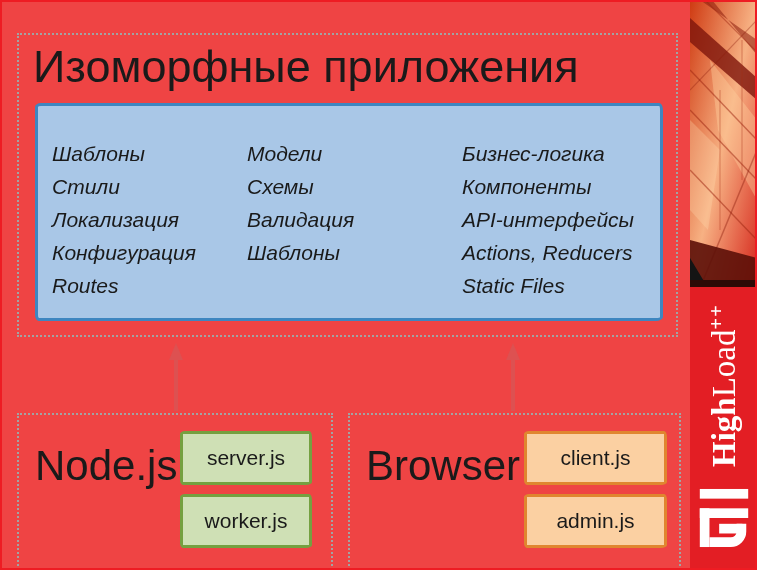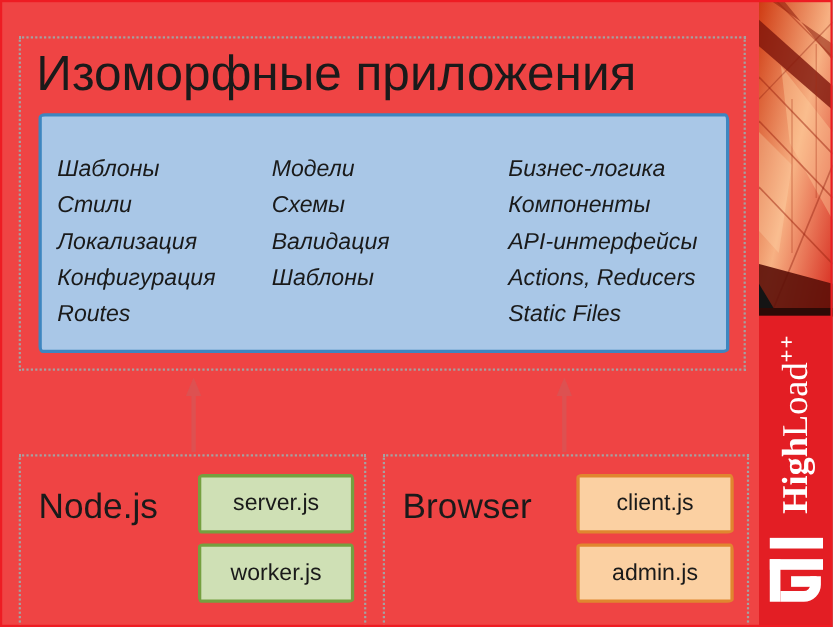--- a/index.html
+++ b/index.html
@@ -30,22 +30,22 @@
   .shared-col div{height:33px;font-style:italic;}
 
   
   .up-arrow{position:absolute; width:18px; height:70px; z-index:5;}
   .arrow-1{left:167px; top:343px;} .arrow-2{left:504px; top:343px;}
 
   
   .env-panel{position:absolute; top:413px; height:172px; border:2px dotted var(--dotted-gray);}
   .node-panel{left:17px; width:316px;}
   .browser-panel{left:348px; width:333px;}
-  .env-label{position:absolute; left:16px; top:27px; font-size:32px; white-space:nowrap;}
-  .file-chip{position:absolute; width:142px; height:54px; display:flex; align-items:center;
+  .env-label{position:absolute; left:16px; top:27px; font-size:42px; white-space:nowrap;}
+  .file-chip{position:absolute; width:132px; height:54px; display:flex; align-items:center;
     justify-content:center; font-size:21px;
     border-radius:5px 3px 6px 3px / 3px 6px 3px 5px;}
   .node-panel .file-chip{left:161px; background:var(--box-green-fill); border:3px solid var(--box-green-border);}
   .browser-panel .file-chip{left:174px; width:143px; background:var(--box-orange-fill); border:3px solid var(--box-orange-border);}
   .chip-row-1{top:16px;} .chip-row-2{top:79px;}
 
   
   .banner{position:absolute; left:690px; top:0; width:67px; height:570px; z-index:20;}
   .banner-art{position:absolute; left:0; top:0; width:67px; height:288px; display:block;}
   .banner-solid{position:absolute; left:0; top:287px; width:67px; height:283px; background:var(--banner-red);}

